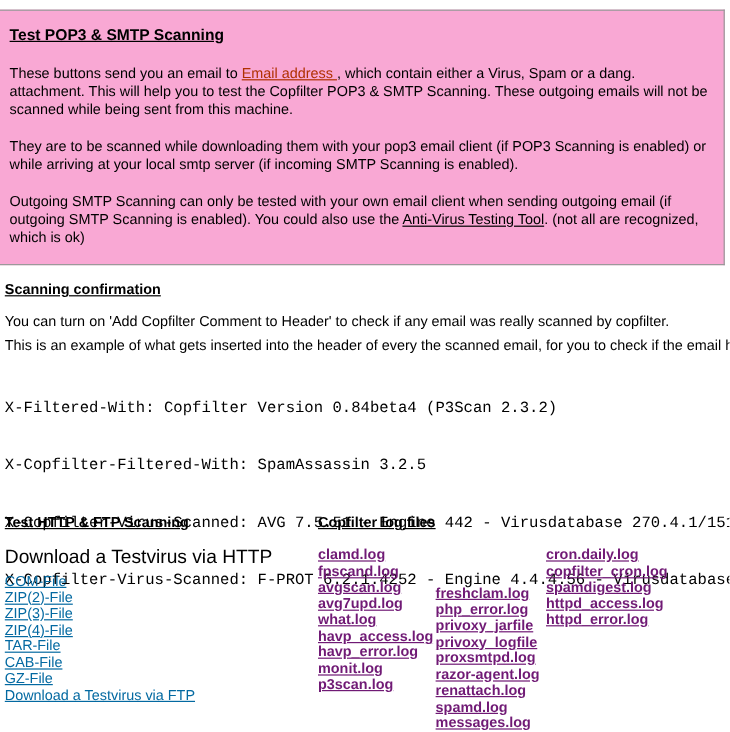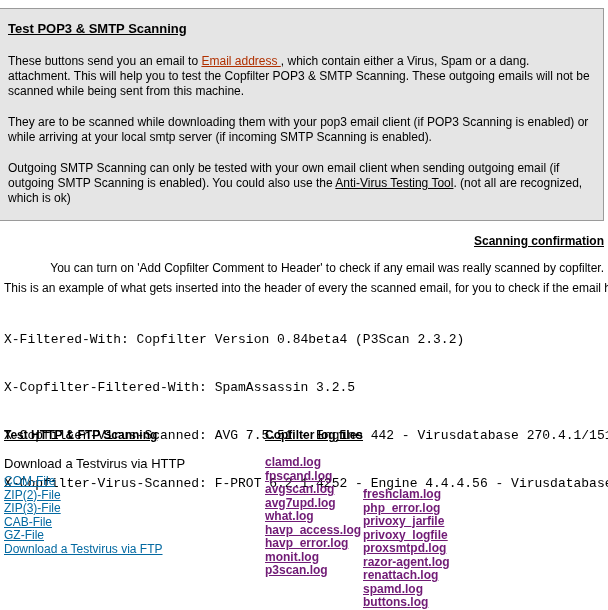--- a/index.html
+++ b/index.html
@@ -18,21 +18,21 @@
   .page {
     position: relative;
     width: 608px;
     height: 610px;
   }
   .top-panel {
     position: absolute;
     left: 0;
     top: 8px;
     width: 604px;
-    background: #e5e5e5;
+    background: #f9a8d4;
     border: 1px solid #9a9a9a;
     border-left: none;
     box-sizing: border-box;
     padding: 10px 12px 14px 8px;
   }
   h2.section-title {
     font-size: 13px;
     font-weight: bold;
     margin: 2px 0 18px 0;
     text-decoration: underline;
@@ -49,21 +49,20 @@
   }
   a.link2 {
     color: #000000;
     text-decoration: underline;
   }
   .scan-conf {
     position: absolute;
     left: 4px;
     top: 234px;
     width: 600px;
-    text-align: right;
   }
   .scan-conf h3 {
     font-size: 12px;
     font-weight: bold;
     margin: 0 0 12px 0;
     text-decoration: underline;
   }
   .scan-conf p {
     font-size: 12px;
     line-height: 16px;
@@ -93,21 +92,21 @@
     text-decoration: underline;
     margin-bottom: 14px;
   }
   .left-col {
     position: absolute;
     left: 0;
     top: 0;
     width: 250px;
   }
   .left-col .intro {
-    font-size: 13px;
+    font-size: 16px;
     margin-bottom: 4px;
   }
   .dl-list a {
     display: block;
     color: #0369a1;
     font-size: 12px;
     line-height: 13.5px;
   }
   .logs {
     position: absolute;
@@ -166,20 +165,22 @@
 
   <div class="columns">
 
     <div class="left-col">
       <div class="col-head">Test HTTP &amp; FTP Scanning</div>
       <div class="intro">Download a Testvirus via HTTP</div>
       <div class="dl-list">
         <a href="#">COM-File</a>
         <a href="#">ZIP(2)-File</a>
         <a href="#">ZIP(3)-File</a>
+        <a href="#">ZIP(4)-File</a>
+        <a href="#">TAR-File</a>
         <a href="#">CAB-File</a>
         <a href="#">GZ-File</a>
         <a href="#">Download a Testvirus via FTP</a>
       </div>
     </div>
 
     <div class="logs">
       <div class="col-head">Copfilter log files</div>
       <div class="logs-grid">
         <div class="lcol">
@@ -195,20 +196,27 @@
         </div>
         <div class="lcol wide">
           <a href="#">freshclam.log</a>
           <a href="#">php_error.log</a>
           <a href="#">privoxy_jarfile</a>
           <a href="#">privoxy_logfile</a>
           <a href="#">proxsmtpd.log</a>
           <a href="#">razor-agent.log</a>
           <a href="#">renattach.log</a>
           <a href="#">spamd.log</a>
-          <a href="#">buttons.log</a>
+          <a href="#">messages.log</a>
+        </div>
+        <div class="lcol">
+          <a href="#">cron.daily.log</a>
+          <a href="#">copfilter_cron.log</a>
+          <a href="#">spamdigest.log</a>
+          <a href="#">httpd_access.log</a>
+          <a href="#">httpd_error.log</a>
         </div>
       </div>
     </div>
 
   </div>
 
 </div>
 
 </body></html>

